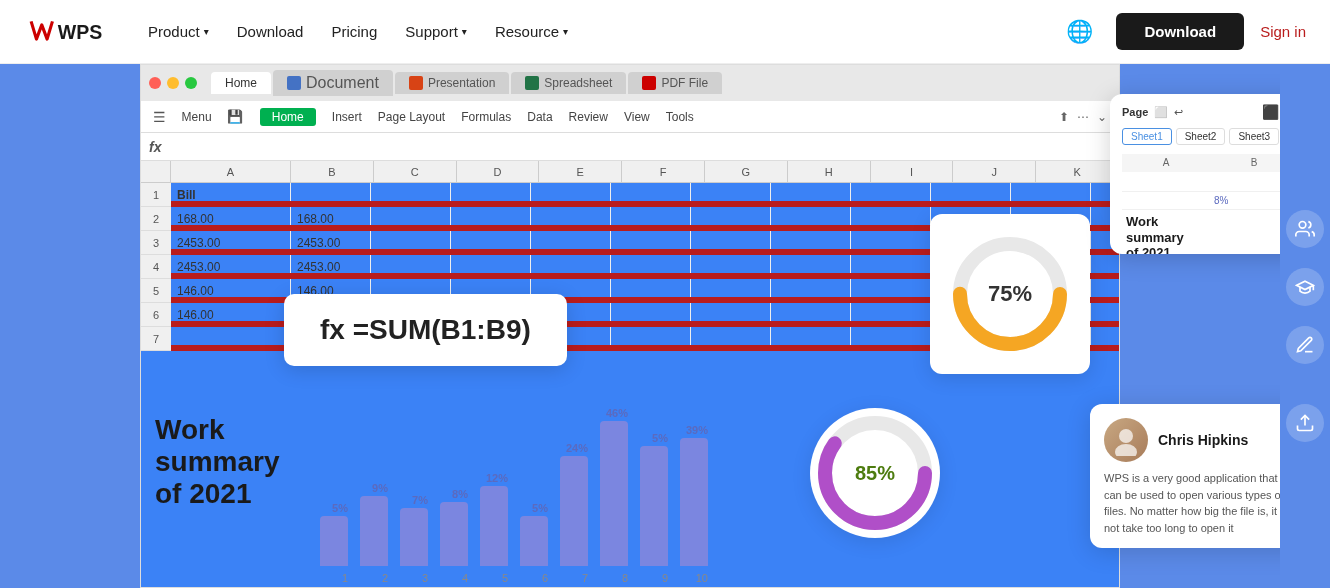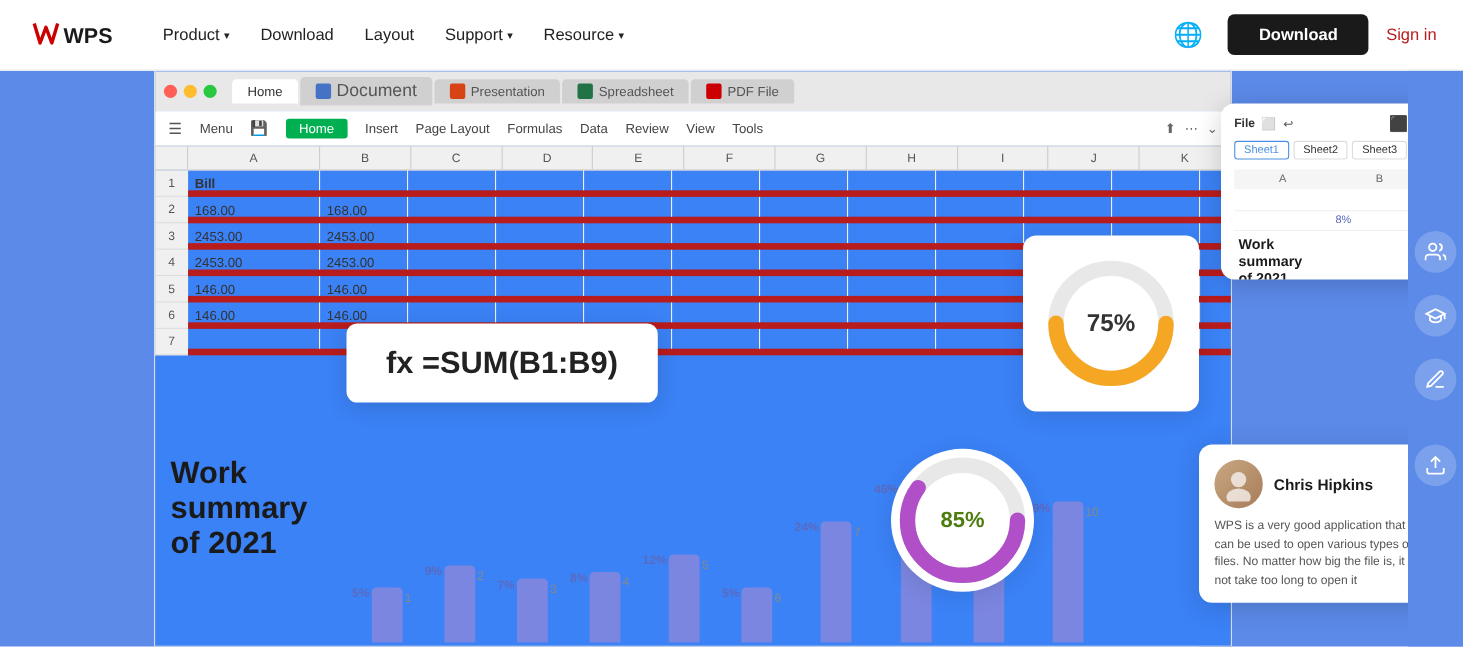--- a/index.html
+++ b/index.html
@@ -132,21 +132,21 @@
     .grid-row { display: flex; height: 24px; border-bottom: 6px solid #b91c1c; }
     .grid-cell {
       min-width: 80px; border-right: 1px solid #eee;
       font-size: 12px; padding: 0 6px; line-height: 24px; color: #333;
     }
     .grid-cell-wide { min-width: 120px; }
     .grid-cell-bold { font-weight: bold; }
 
     
     .fx-formula-overlay {
-      position: absolute; left: 315px; top: 230px;
+      position: absolute; left: 284px; top: 230px;
       background: #fff; border-radius: 10px;
       padding: 20px 36px; box-shadow: 0 4px 20px rgba(0,0,0,0.15);
       font-size: 28px; font-weight: bold; color: #222;
       z-index: 20;
     }
 
     
     .donut-overlay {
       position: absolute; right: 240px; top: 150px;
       width: 160px; height: 160px;
@@ -161,21 +161,21 @@
     .work-summary-title {
       position: absolute; left: 155px; top: 350px;
       font-size: 28px; font-weight: 900; color: #1a1a1a; line-height: 1.15;
       z-index: 16;
     }
     .bars-container {
       position: absolute; left: 320px; top: 360px;
       display: flex; align-items: flex-end; gap: 12px;
       z-index: 16; height: 160px;
     }
-    .bar-group { display: flex; align-items: flex-start; gap: 2px; }
+    .bar-group { display: flex; flex-direction: column; align-items: flex-end; gap: 2px; }
     .bar-pct { font-size: 11px; color: #5b6abf; font-weight: 600; }
     .bar-rect { width: 28px; background: #7b86e0; border-radius: 4px 4px 0 0; }
     .bar-num { font-size: 11px; color: #888; margin-top: 4px; }
 
     
     .donut-purple-overlay {
       position: absolute; right: 360px; bottom: 60px;
       width: 130px; height: 130px;
       background: #fff; border-radius: 50%;
       box-shadow: 0 4px 20px rgba(0,0,0,0.1);
@@ -262,21 +262,21 @@
   </div>
   <div class="nav-links">
     <a class="nav-link">
       <span>Product</span>
       <span class="caret">▾</span>
     </a>
     <a class="nav-link">
       <span>Download</span>
     </a>
     <a class="nav-link">
-      <span>Layout</span>
+      <span>Pricing</span>
     </a>
     <a class="nav-link">
       <span>Support</span>
       <span class="caret">▾</span>
     </a>
     <a class="nav-link">
       <span>Resource</span>
       <span class="caret">▾</span>
     </a>
   </div>
@@ -333,20 +333,24 @@
       <span class="ribbon-item">Review</span>
       <span class="ribbon-item">View</span>
       <span class="ribbon-item">Tools</span>
       <div class="ribbon-icons">
         <span>⬆</span>
         <span>⋯</span>
         <span>⌄</span>
       </div>
     </div>
 
+    <div class="formula-bar">
+      <span class="formula-icon">fx</span>
+      <input class="formula-bar-input" value="" placeholder="" style="">
+    </div>
 
     <div class="col-headers">
       <div class="row-num-header"></div>
       <div class="col-header col-header-wide">A</div>
       <div class="col-header">B</div>
       <div class="col-header">C</div>
       <div class="col-header">D</div>
       <div class="col-header">E</div>
       <div class="col-header">F</div>
       <div class="col-header">G</div>
@@ -537,21 +541,21 @@
     <svg class="donut-svg" viewBox="0 0 130 130">
       <circle cx="65" cy="65" r="50" fill="none" stroke="#e8e8e8" stroke-width="14"></circle>
       <circle cx="65" cy="65" r="50" fill="none" stroke="#b04fc8" stroke-width="14" stroke-dasharray="267.0 314.2" stroke-dashoffset="78.5" stroke-linecap="round"></circle>
     </svg>
     <span style="position:absolute;font-size:20px;font-weight:bold;color:#4d7c0f;">85%</span>
   </div>
 
   <div class="mobile-card">
     <div class="mobile-card-topbar">
       <div class="mobile-card-topbar-left">
-        <span style="font-size:11px;font-weight:600;color:#333;">File</span>
+        <span style="font-size:11px;font-weight:600;color:#333;">Page</span>
         <span>⬜</span>
         <span>↩</span>
       </div>
       <div class="mobile-card-topbar-right">
         <span>⬛</span>
         <span>✕</span>
       </div>
     </div>
     <div class="mobile-sheet-tabs">
       <div class="mobile-sheet-tab active">Sheet1</div>

